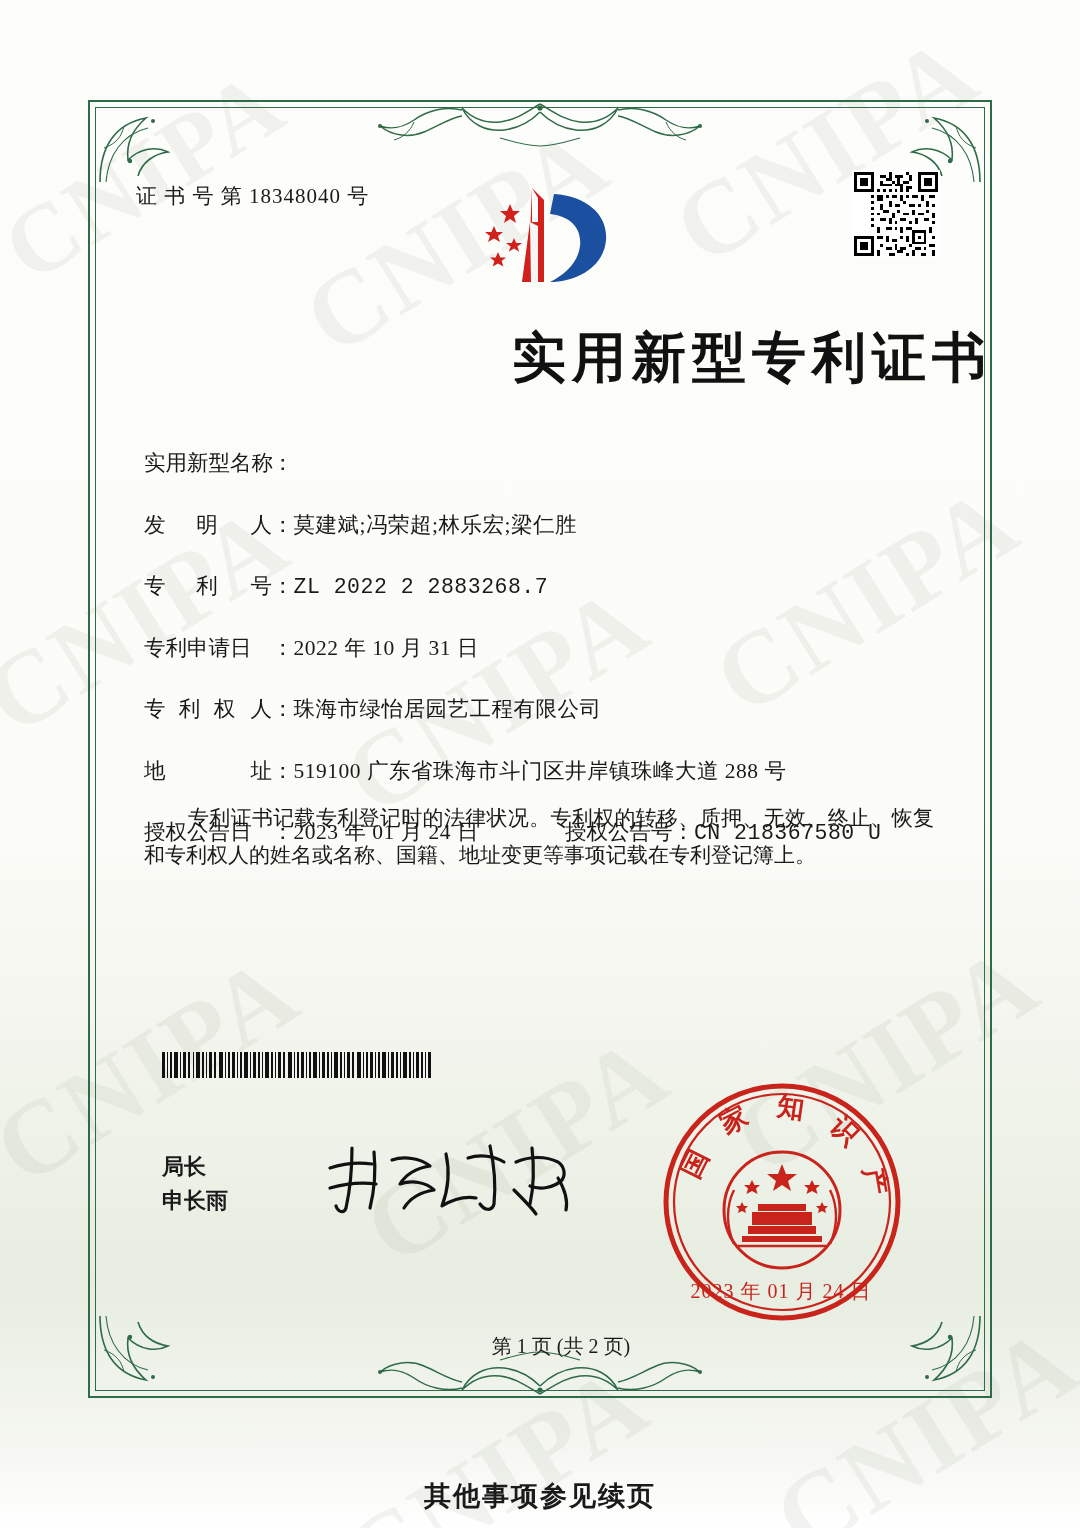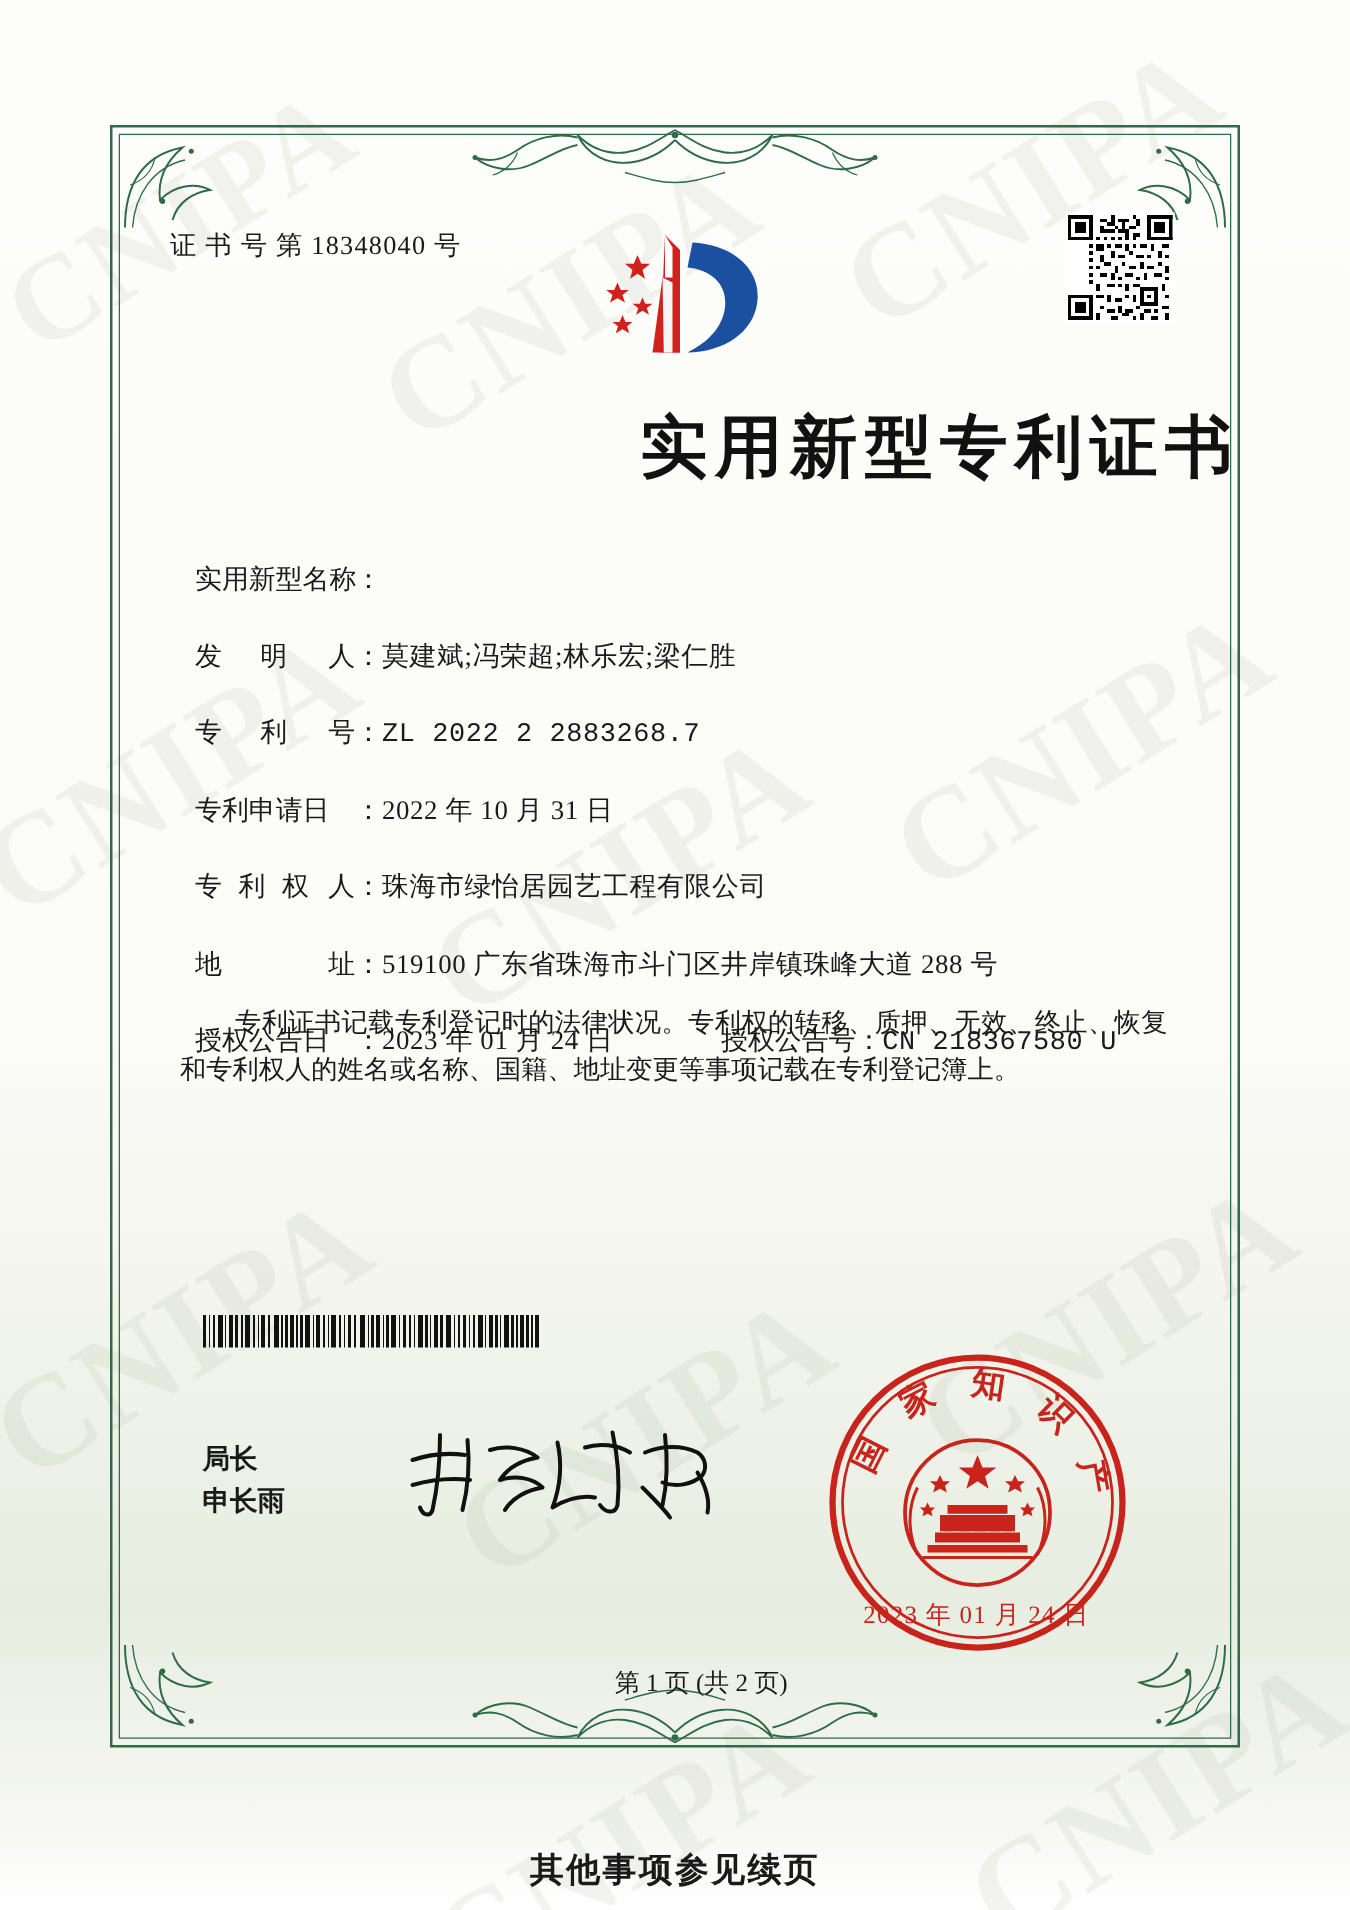--- a/index.html
+++ b/index.html
@@ -144,21 +144,20 @@
   }
 
   
   .fields {
     position: absolute;
     left: 56px;
     top: 348px;
     width: 790px;
     font-size: 21.5px;
     color: #1a1a1a;
-    margin-left: 12px;
   }
   .row {
     display: flex;
     align-items: baseline;
     margin-bottom: 32.5px;
     white-space: nowrap;
   }
   .lab {
     display: inline-block;
     width: 128px;

